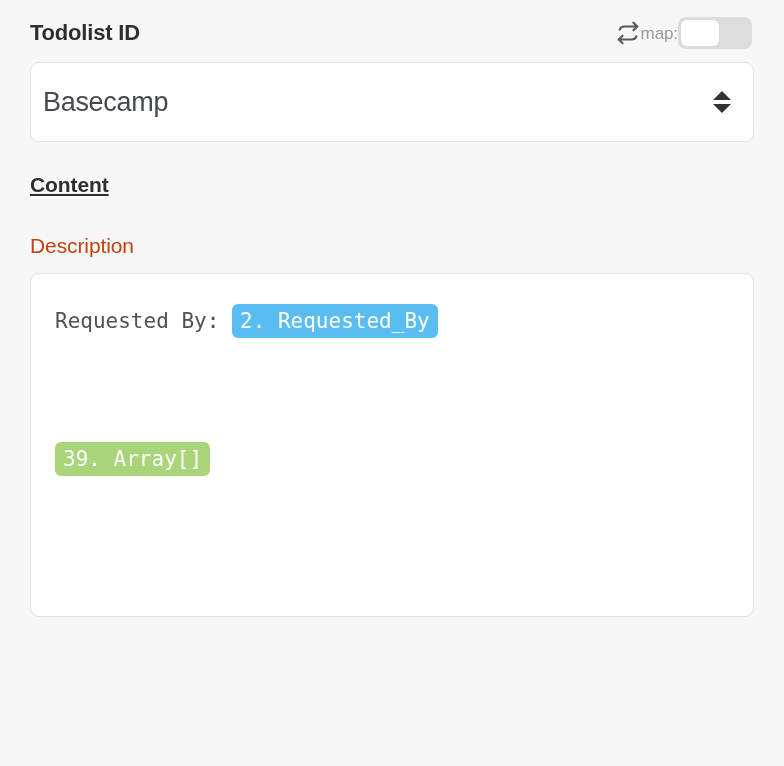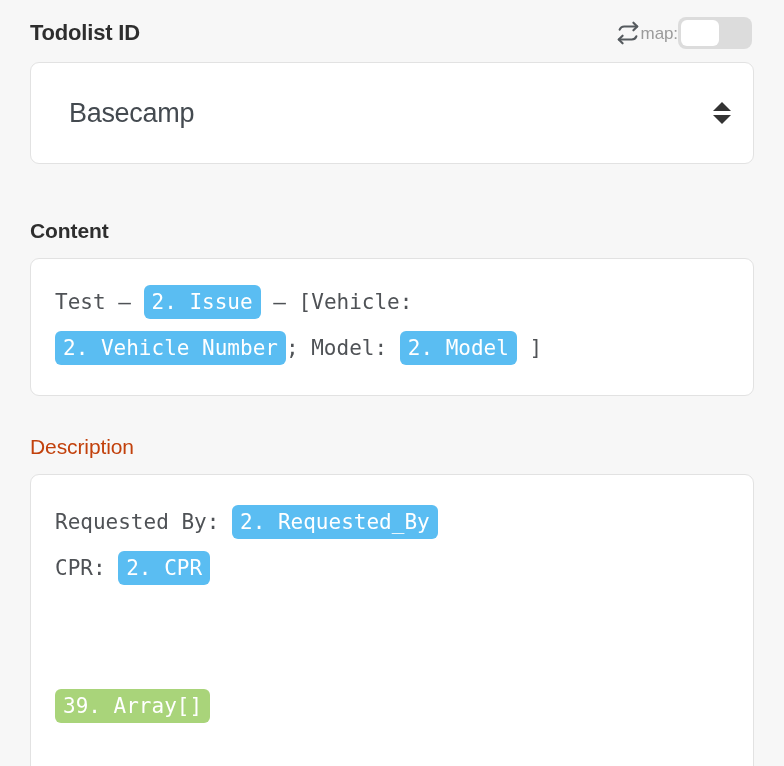--- a/index.html
+++ b/index.html
@@ -73,28 +73,28 @@
     left: 3px;
     width: 38px;
     height: 26px;
     border-radius: 6px;
     background: #ffffff;
   }
 
   
   .select-wrap {
     margin-top: 16px;
-    height: 102px;
+    height: 80px;
     background: #ffffff;
     border: 1px solid #e2e2e2;
     border-radius: 9px;
     display: flex;
     align-items: center;
     justify-content: space-between;
-    padding: 0 22px 0 38px;
+    padding: 0 22px 0 12px;
     cursor: pointer;
   }
 
   .select-value {
     font-size: 27px;
     color: #444a50;
     line-height: 1;
     letter-spacing: -0.3px;
   }
 
@@ -119,21 +119,21 @@
   
   .section-heading {
     font-size: 21px;
     color: #2e2e2e;
     line-height: 1;
     letter-spacing: -0.1px;
   }
   .section-heading.bold { font-weight: bold; }
   .section-heading.normal { font-weight: normal; color: #c2410c; }
 
-  .h-content     { margin-top: 56px; }
+  .h-content     { margin-top: 32px; text-decoration: underline; }
   .h-description { margin-top: 40px; }
 
   
   .code-card {
     margin-top: 17px;
     background: #ffffff;
     border: 1px solid #e2e2e2;
     border-radius: 9px;
     padding: 20px 22px 22px 24px;
   }
@@ -190,32 +190,25 @@
   <div class="select-wrap">
     <span class="select-value">Basecamp</span>
     <span class="stepper">
       <i class="up"></i>
         <i class="down"></i>
     </span>
   </div>
 
   <div class="section-heading bold h-content">Content</div>
 
-  <div class="code-card content-card">
-    <div>
-        <div class="code-line"><span>Test – </span><span class="tok blue">2. Issue</span><span> – [Vehicle:</span></div>
-        <div class="code-line"><span class="tok blue">2. Vehicle Number</span><span>; Model: </span><span class="tok blue">2. Model</span><span> ]</span></div>
-      </div>
-  </div>
 
   <div class="section-heading normal h-description">Description</div>
 
   <div class="code-card description-card">
     <div>
         <div class="code-line"><span>Requested By: </span><span class="tok blue">2. Requested_By</span></div>
-        <div class="code-line"><span>CPR: </span><span class="tok blue">2. CPR</span></div>
         <div class="code-line spacer">&nbsp;</div>
         <div class="code-line spacer">&nbsp;</div>
         <div class="code-line"><span class="tok green">39. Array[]</span></div>
       </div>
   </div>
 
 </div>
 
 </body></html>

